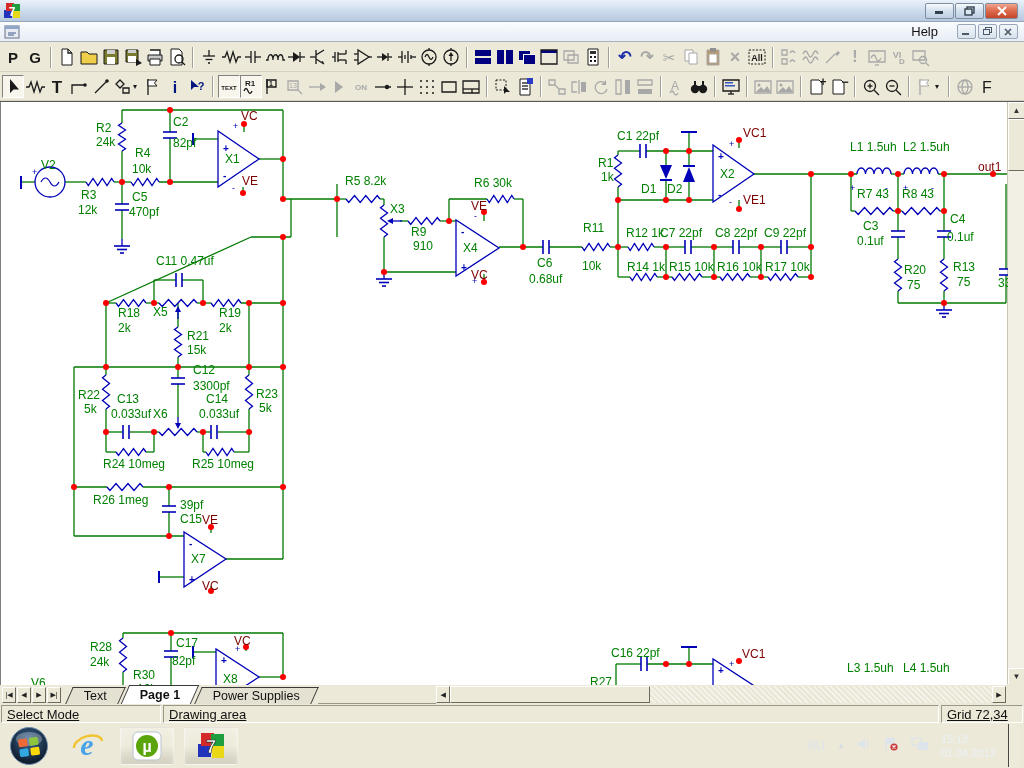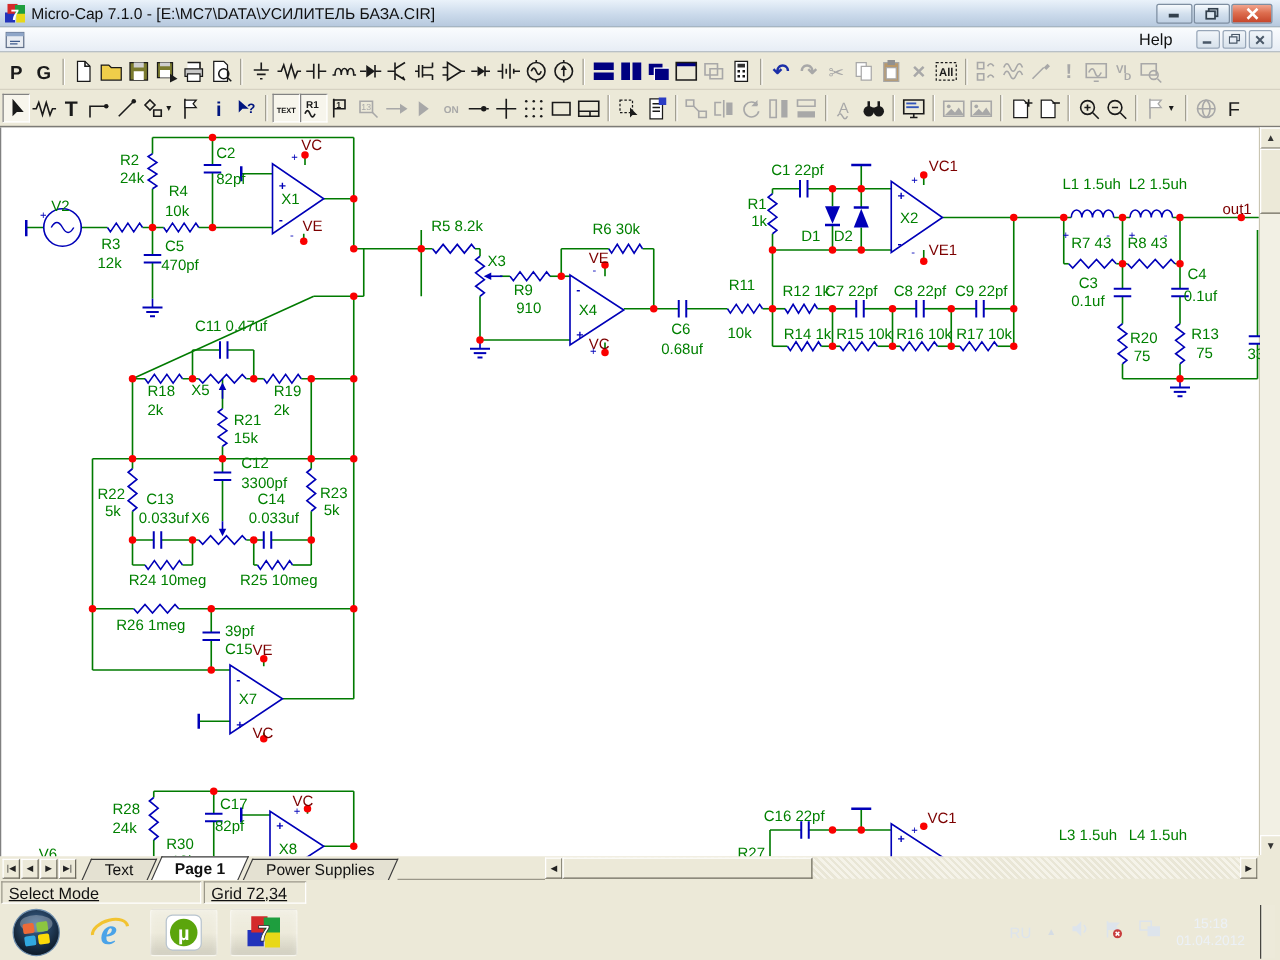--- a/index.html
+++ b/index.html
@@ -63,39 +63,38 @@
   .sp1 { width:160px; } .sp2 { flex:1; } .sp3 { width:82px; }
 
   
   .taskbar { height:43px; background:linear-gradient(#54masse 0%,#46586A 0%,#2A3947 10%,#16212C 55%,#0C141D 100%); display:flex; align-items:center; flex:none; }
   .orb { width:46px; height:40px; display:flex; align-items:center; justify-content:center; margin-left:6px; }
   .tkicon { width:44px; height:38px; display:flex; align-items:center; justify-content:center; margin-left:14px; }
   .tkbtn { width:54px; height:38px; margin-left:10px; border:1px solid rgba(255,255,255,.45); border-radius:3px; background:linear-gradient(rgba(255,255,255,.28),rgba(255,255,255,.08) 50%,rgba(0,0,0,.12)); display:flex; align-items:center; justify-content:center; box-shadow:inset 0 0 6px rgba(255,255,255,.25); }
   .tray { margin-left:auto; display:flex; align-items:center; gap:12px; padding-right:4px; height:100%; }
   .traytxt { color:#DDE4EC; font-size:12px; }
   .trayarrow { color:#D5DCE4; font-size:8px; }
-  .clock { color:#ECF1F7; font-size:11px; line-height:14px; text-align:center; }
+  .clock { color:#ECF1F7; font-size:11px; line-height:14px; }
   .showdesk { width:12px; height:43px; border-left:1px solid rgba(0,0,0,.7); box-shadow:inset 1px 0 0 rgba(255,255,255,.25); background:rgba(255,255,255,.06); }
 </style>
 </head>
 <body>
 
 <div class="app">
 
   <div class="titlebar">
     <span class="ticon">
       <svg width="16" height="16">
           <rect x="0" y="7" width="8" height="8" fill="#2233BB"></rect>
           <rect x="2" y="0" width="8" height="8" fill="#D42A2A"></rect>
           <rect x="8" y="1" width="8" height="8" fill="#1E9E3E"></rect>
           <rect x="9" y="8" width="7" height="7" fill="#E8D818"></rect>
           <text x="8" y="13" font-size="12" font-weight="bold" fill="#fff" text-anchor="middle" font-family="Liberation Sans,sans-serif">7</text>
         </svg>
     </span>
-    <span class="ttext">Micro-Cap 7.1.0 - [E:\MC7\DATA\УСИЛИТЕЛЬ БАЗА.CIR]</span>
     <span class="wbtns">
       <span class="wbtn">
           <svg width="11" height="9">
             <rect x="1" y="5" width="8" height="3" fill="#33404D"></rect>
           </svg>
         </span>
       <span class="wbtn">
           <svg width="12" height="10">
             <rect x="3" y="1" width="7" height="6" fill="none" stroke="#33404D" stroke-width="1.4"></rect>
             <rect x="1" y="3" width="7" height="6" fill="#DCE6F0" stroke="#33404D" stroke-width="1.4"></rect>
@@ -1184,20 +1183,21 @@
     <div class="tnavbtn" style="height:17px;margin-bottom:1px">◀</div>
     <div class="hscroll">
       <div class="hthumb"></div>
     </div>
     <div class="tnavbtn" style="height:17px;margin-bottom:1px">▶</div>
     <div class="corner"></div>
   </div>
 
   <div class="statusbar">
     <span class="spanel sp1">Select Mode</span>
+    <span class="spanel sp2">Drawing area</span>
     <span class="spanel sp3">Grid 72,34</span>
   </div>
 
   <div class="taskbar">
     <span class="orb">
       <svg width="40" height="40">
         <defs>
             <radialGradient id="og" cx="50%" cy="35%" r="70%">
               <stop offset="0%" stop-color="#3E6794"></stop>
               <stop offset="70%" stop-color="#16293E"></stop>

